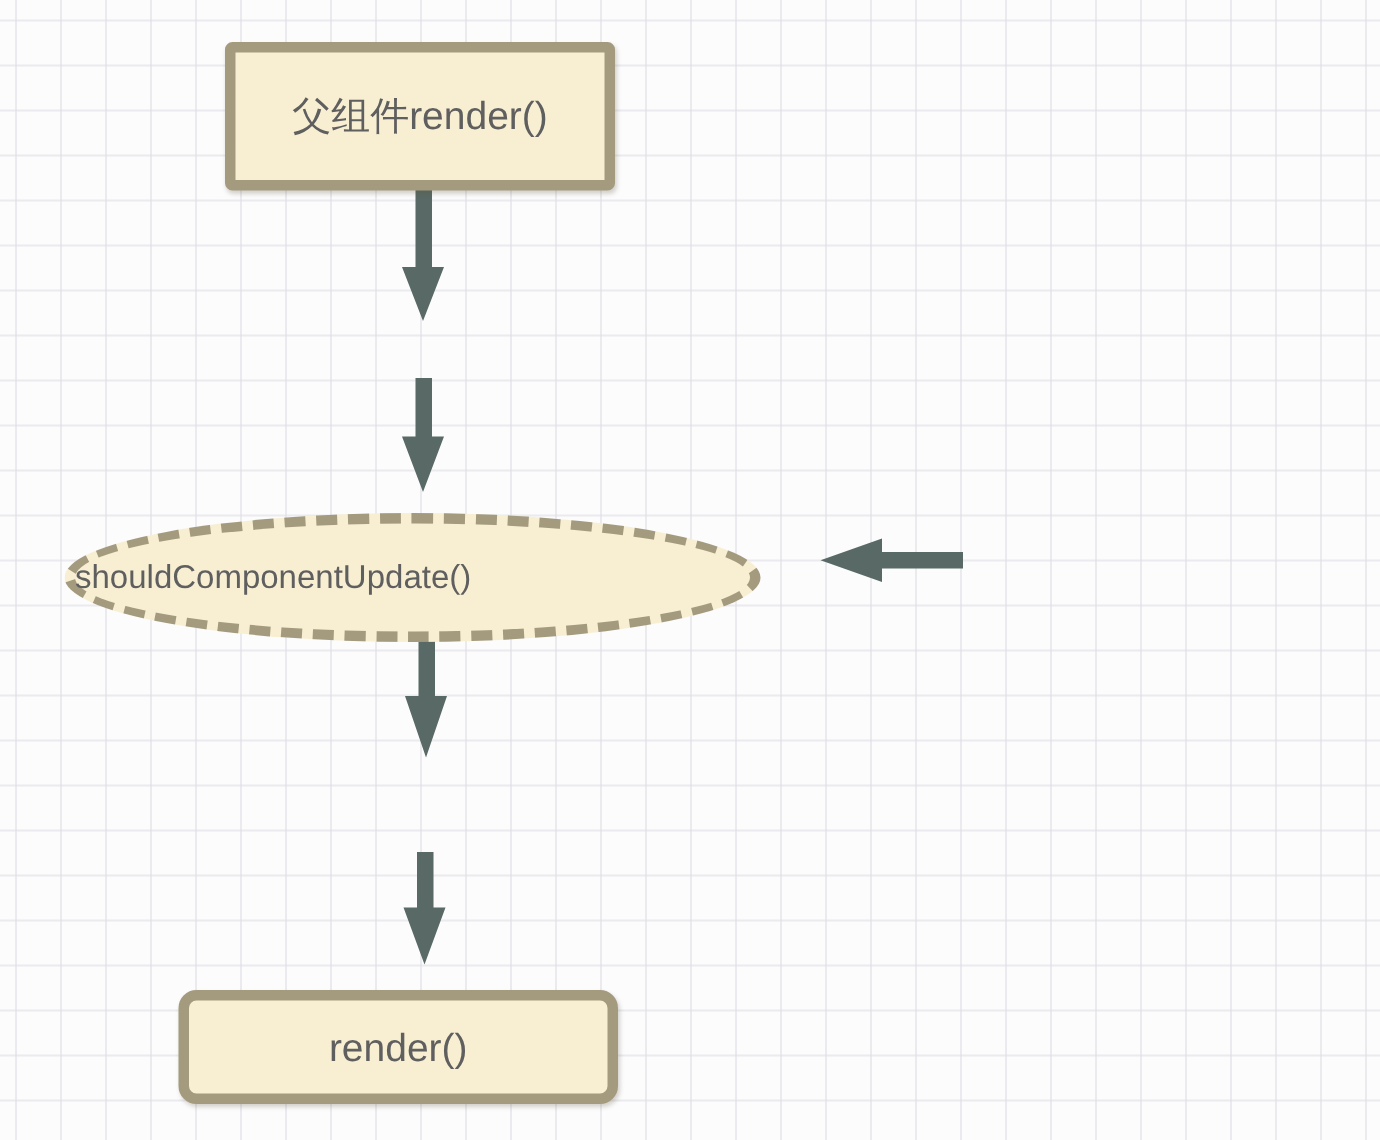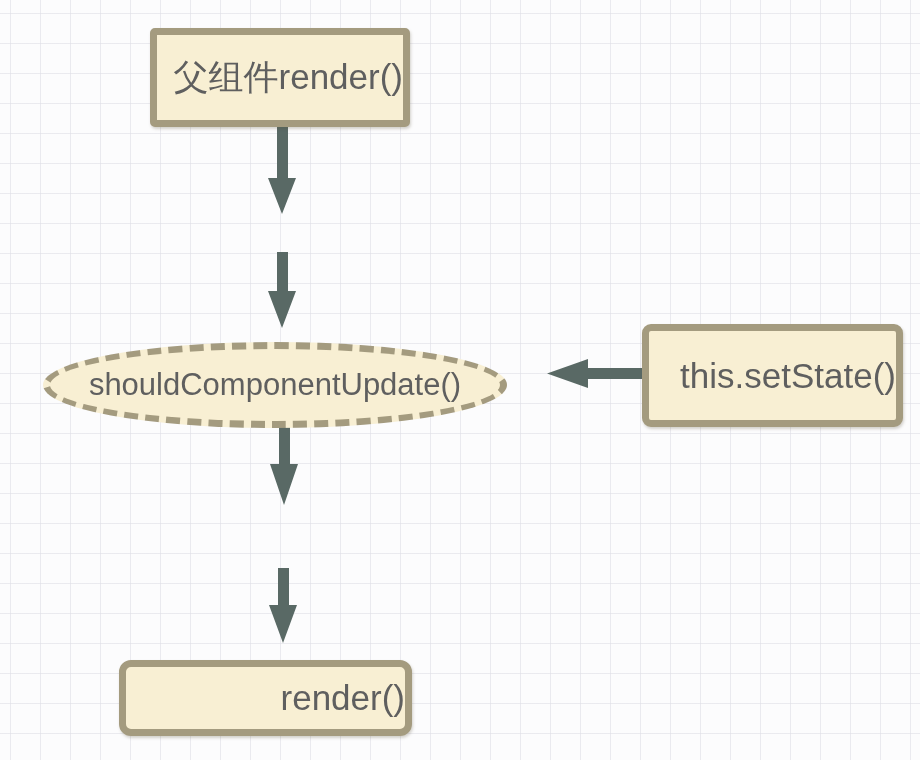--- a/index.html
+++ b/index.html
@@ -19,23 +19,23 @@
     background-position: 10px 13px;
     font-family: "Liberation Sans", "DejaVu Sans", sans-serif;
   }
   .node-box {
     position: absolute;
     box-sizing: border-box;
     background: #f8efd3;
     border: 7px solid #a49b7f;
     display: flex;
     align-items: center;
-    justify-content: flex-end;
+    justify-content: center;
     color: #5f5f5f;
-    font-size: 35px;
+    font-size: 26px;
     box-shadow: 1px 2px 3px rgba(90,85,60,0.25);
   }
   #node-parent-render {
     left: 150px; top: 28px;
     width: 260px; height: 99px;
     border-radius: 5px;
   }
   #node-set-state {
     left: 642px; top: 324px;
     width: 261px; height: 103px;
@@ -49,23 +49,23 @@
   .node-ellipse {
     position: absolute;
     left: 43px; top: 342px;
     width: 464px; height: 86px;
     box-sizing: border-box;
     background: #f8efd3;
     border: 7px dashed #a49b7f;
     border-radius: 50%;
     display: flex;
     align-items: center;
-    justify-content: center;
+    justify-content: flex-start;
     color: #5f5f5f;
-    font-size: 31px;
+    font-size: 22px;
   }
   .flow-label {
     position: absolute;
     color: #666666;
     font-size: 27px;
     text-align: center;
     white-space: nowrap;
   }
   #label-will-receive-props {
     left: 83px; top: 224px; width: 400px;
@@ -99,22 +99,19 @@
 
   <div class="node-box" id="node-parent-render">
     <span>父组件render()</span>
   </div>
 
 
   <div class="node-ellipse" id="node-should-component-update">
     <span>shouldComponentUpdate()</span>
   </div>
 
-  <div class="node-box" id="node-set-state">
-    <span>this.setState()</span>
-  </div>
 
 
   <div class="node-box" id="node-render">
     <span>render()</span>
   </div>
 
 </div>
 
 </body></html>

